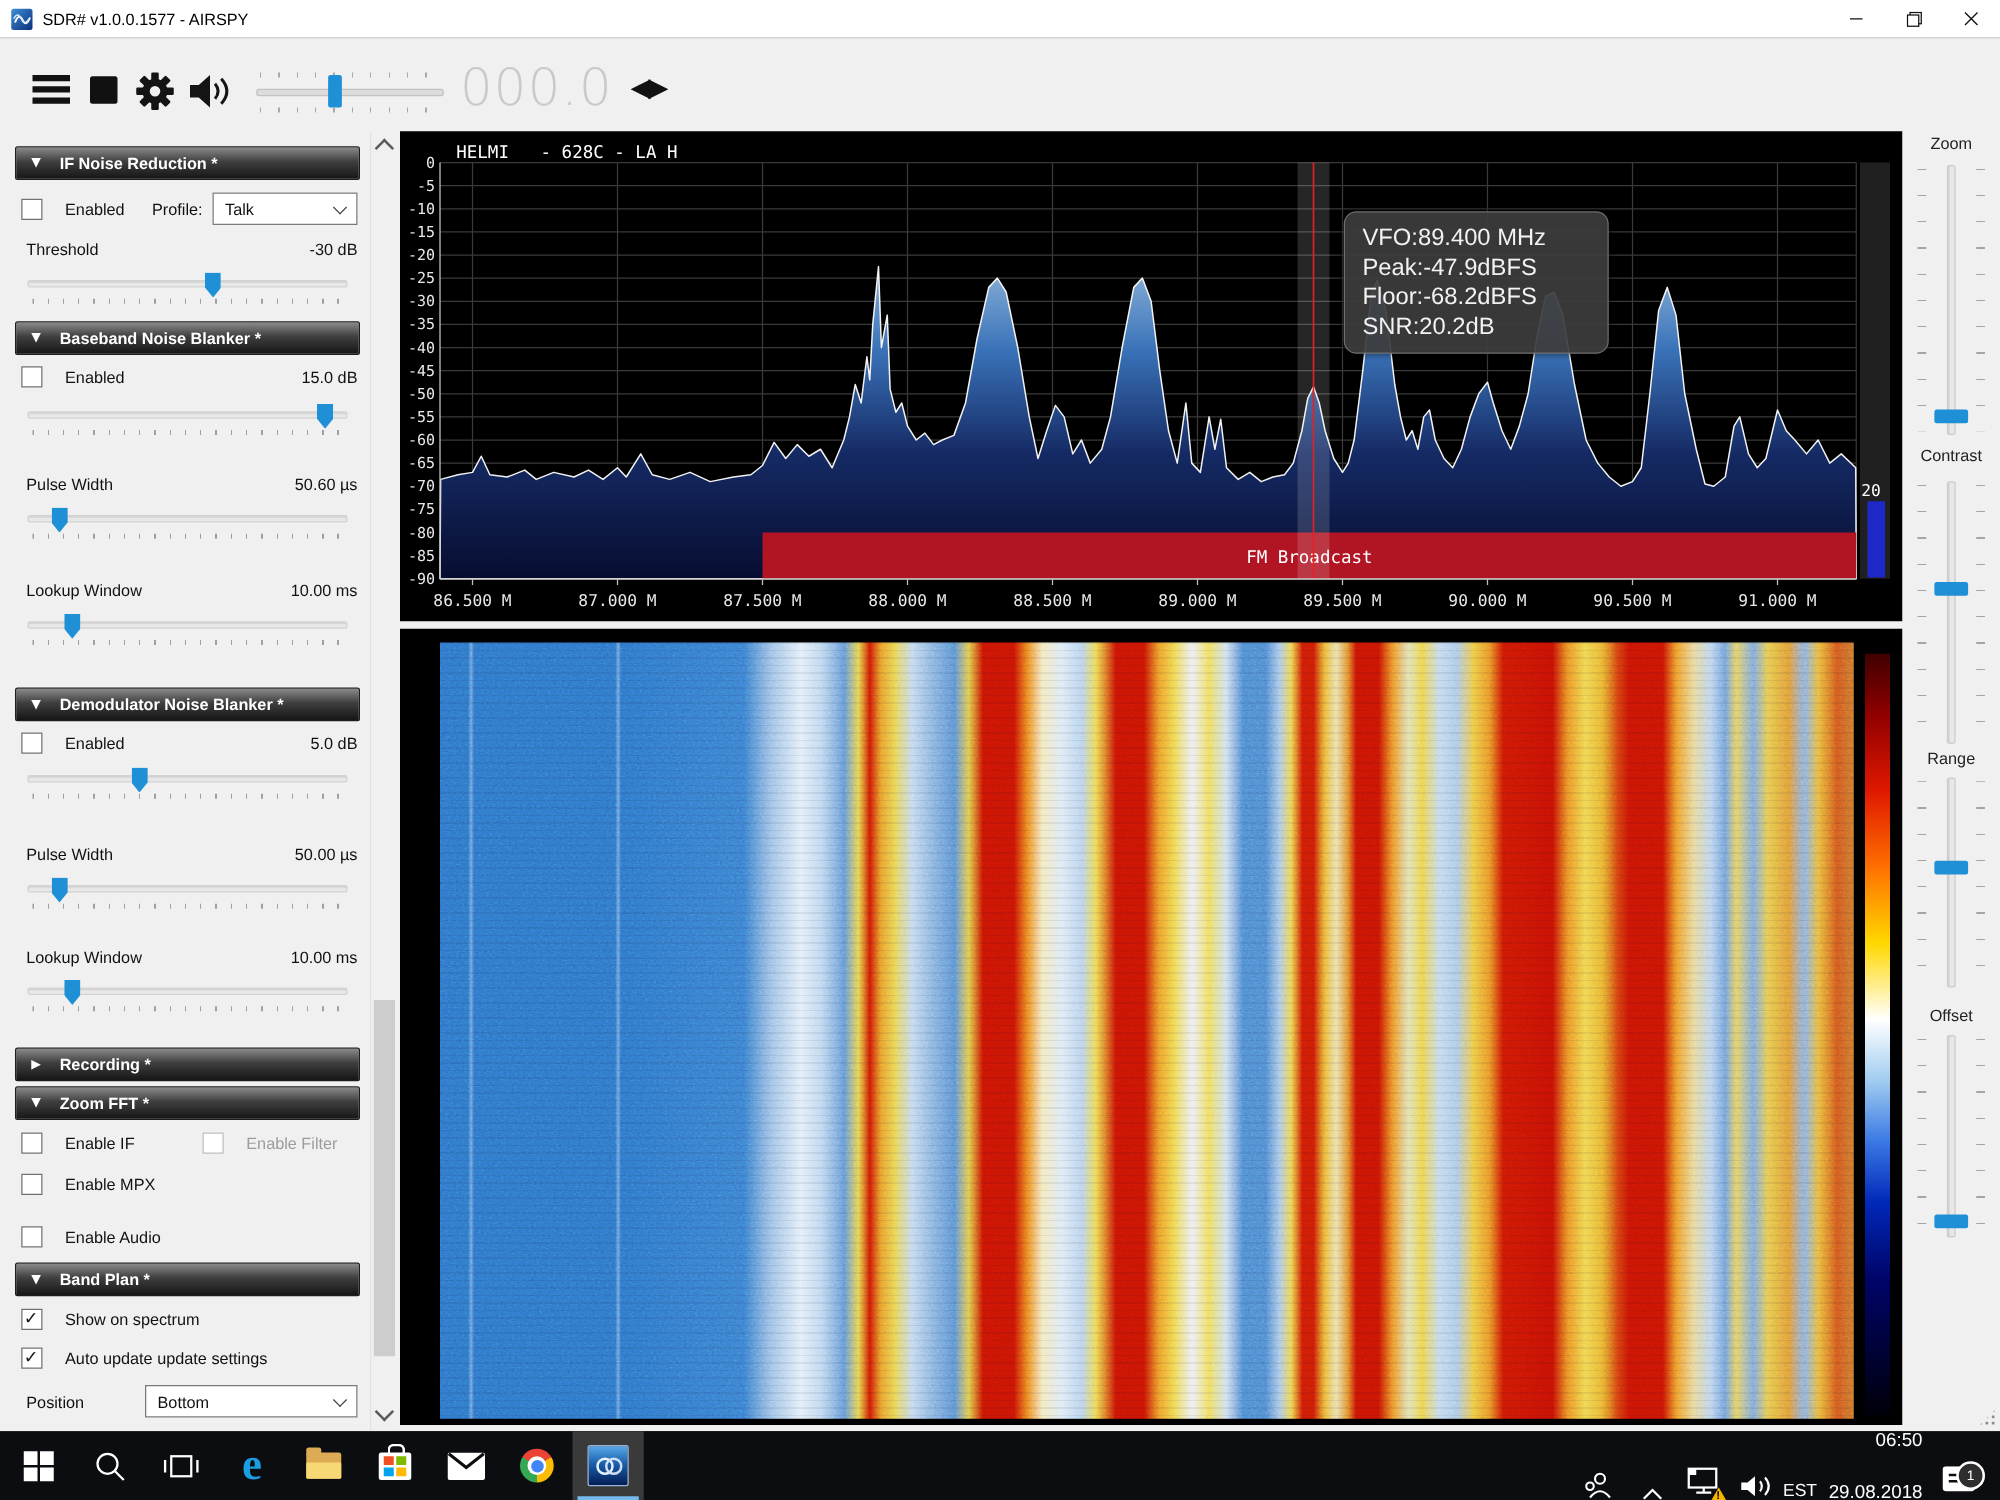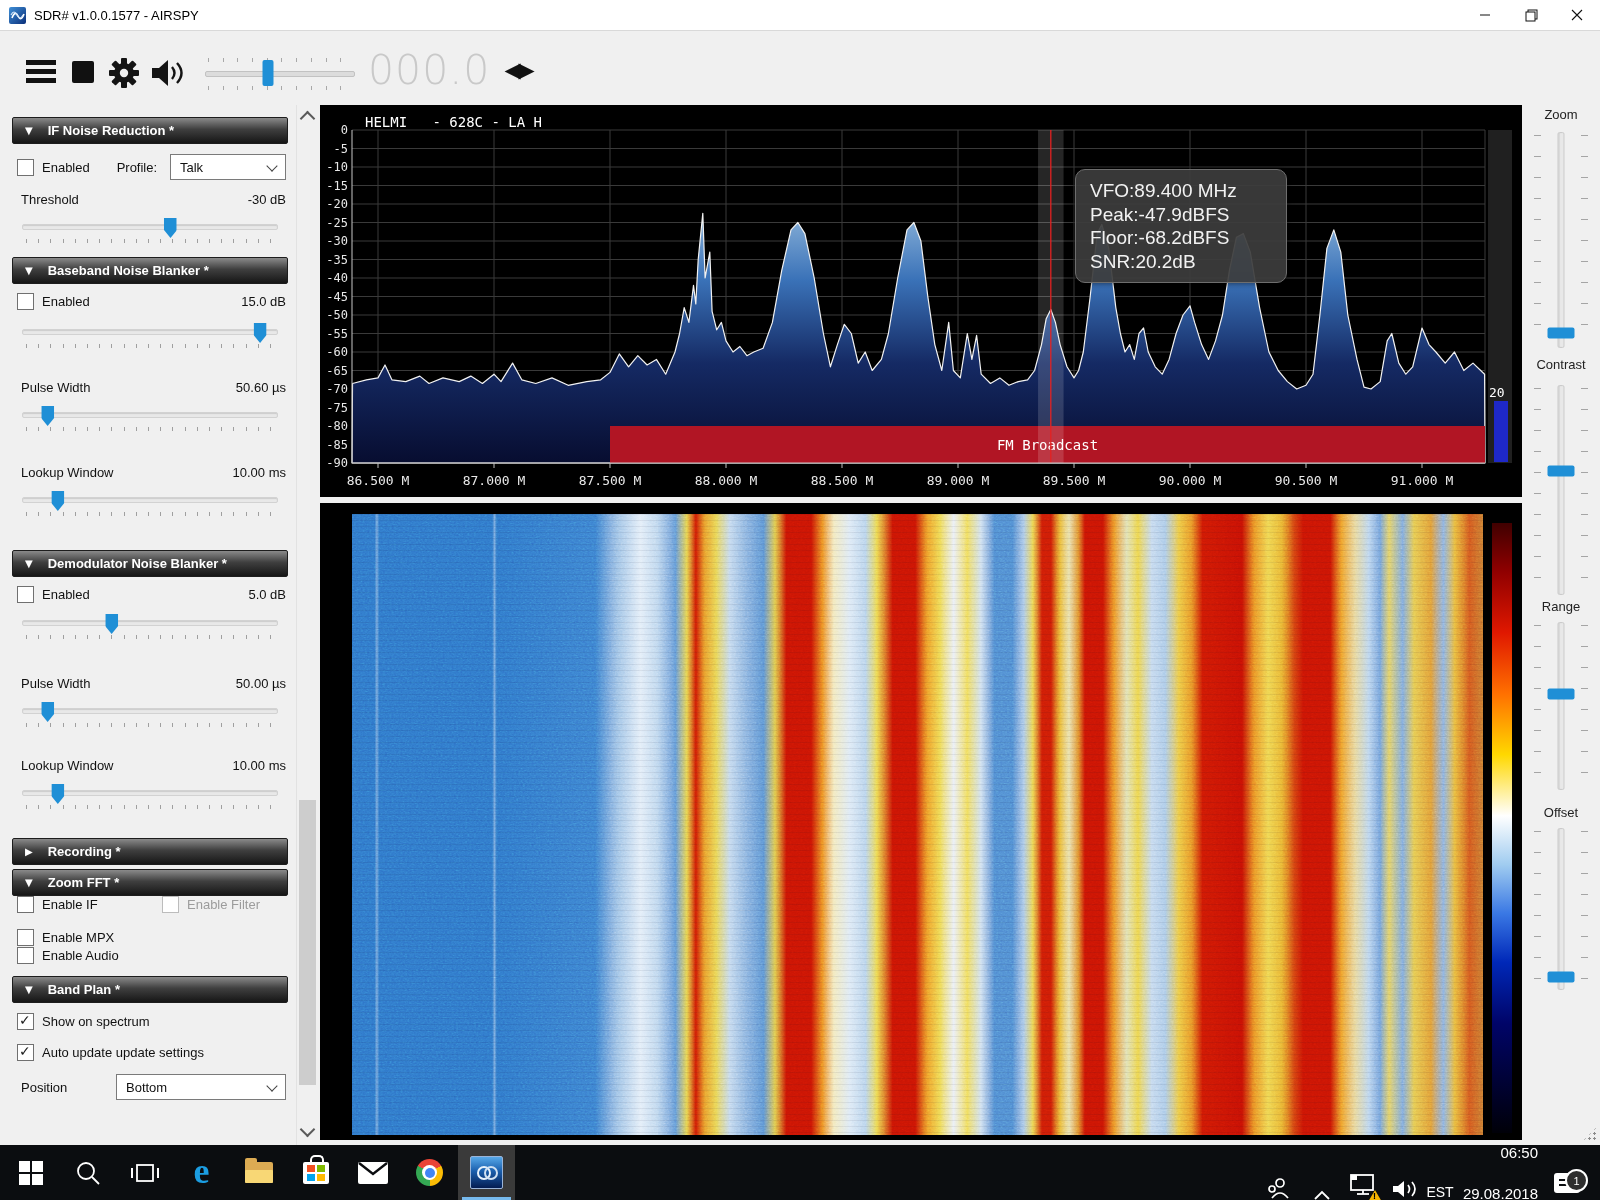--- a/index.html
+++ b/index.html
@@ -25,21 +25,21 @@
   .freq .lit{color:#2b2b2b;}
   .freq-arrows{margin-left:14px;font-size:21px;color:#111;letter-spacing:-2px;font-family:"DejaVu Sans",sans-serif;}
   .airspy{left:1420px;top:42px;width:160px;height:55px;}
   .airspy .atxt{position:absolute;left:0;top:14px;font-family:"Liberation Serif",serif;font-weight:bold;font-size:33px;letter-spacing:1px;color:#a9a9a9;text-shadow:1px 1px 0 #fff,-1px -1px 1px #6a6a6a;}
   
   .sidebar{left:0;top:105px;width:296px;height:1040px;background:#f0f0f0;overflow:hidden;}
   .side-inner{padding:12px 8px 0 12px;}
   .ph{height:25px;background:linear-gradient(#8a8a8a,#3f3f3f 45%,#161616);color:#fff;font-weight:bold;font-size:13px;display:flex;align-items:center;border-radius:2px;border:1px solid #1d1d1d;}
   .ph .tri{margin:0 15px 0 12px;font-size:10px;font-family:"DejaVu Sans",sans-serif;}
   .prow{display:flex;justify-content:space-between;align-items:center;font-size:13px;color:#111;margin-left:9px;margin-right:2px;height:16px;}
-  .crow{display:flex;align-items:center;font-size:13px;color:#111;margin-left:5px;height:17px;}
+  .crow{display:flex;align-items:center;font-size:13px;color:#111;margin-left:5px;height:17px;gap:10px;}
   .cb{width:15px;height:15px;background:#fff;border:1px solid #707070;margin-right:8px;position:relative;flex:0 0 auto;}
   .cb.checked::after{content:"✓";position:absolute;left:1px;top:-2px;font-size:14px;color:#1a1a1a;}
   .cb.disabled{border-color:#bcbcbc;}
   .dis{color:#9c9c9c;}
   .selbox{height:24px;border:1px solid #7a7a7a;background:#fff;display:flex;align-items:center;justify-content:space-between;padding:0 9px;font-size:13px;color:#111;}
   .dchev{width:7px;height:7px;border-right:1.6px solid #444;border-bottom:1.6px solid #444;transform:rotate(45deg);margin-top:-3px;}
   .hslider{position:relative;height:26px;margin:0 10px 0 10px;}
   .htrack{position:absolute;top:7px;left:0;right:0;height:4px;background:#e8e8e8;border:1px solid #d2d2d2;border-radius:2px;box-shadow:inset 0 1px 1px rgba(0,0,0,.12);}
   .hthumb{position:absolute;top:1px;width:13px;height:20px;background:#1f8fd6;clip-path:polygon(0 0,100% 0,100% 60%,50% 100%,0 60%);transform:translateX(-50%);}
   .hticks{position:absolute;left:4px;right:2px;bottom:0;height:4px;background-image:repeating-linear-gradient(to right,#9f9f9f 0 1px,transparent 1px 12.2px);}
@@ -270,35 +270,35 @@
 
       <div class="ph" style="margin-top:29px;">
           <span class="tri">▶</span>
           <span>Recording *</span>
         </div>
       <div class="ph" style="margin-top:4px;">
           <span class="tri">▼</span>
           <span>Zoom FFT *</span>
         </div>
 
-      <div style="display:flex;">
+      <div style="display:flex;margin-top:10px;">
         <span class="crow" style="width:140px;">
             <span class="cb"></span>
             <span>Enable IF</span>
           </span>
         <span class="crow dis">
             <span class="cb disabled"></span>
             <span>Enable Filter</span>
           </span>
       </div>
       <span class="crow" style="margin-top:16px;">
           <span class="cb"></span>
           <span>Enable MPX</span>
         </span>
-      <span class="crow" style="margin-top:1px;">
+      <span class="crow" style="margin-top:25px;">
           <span class="cb"></span>
           <span>Enable Audio</span>
         </span>
 
       <div class="ph" style="margin-top:12px;">
           <span class="tri">▼</span>
           <span>Band Plan *</span>
         </div>
       <span class="crow" style="margin-top:10px;">
           <span class="cb checked"></span>

